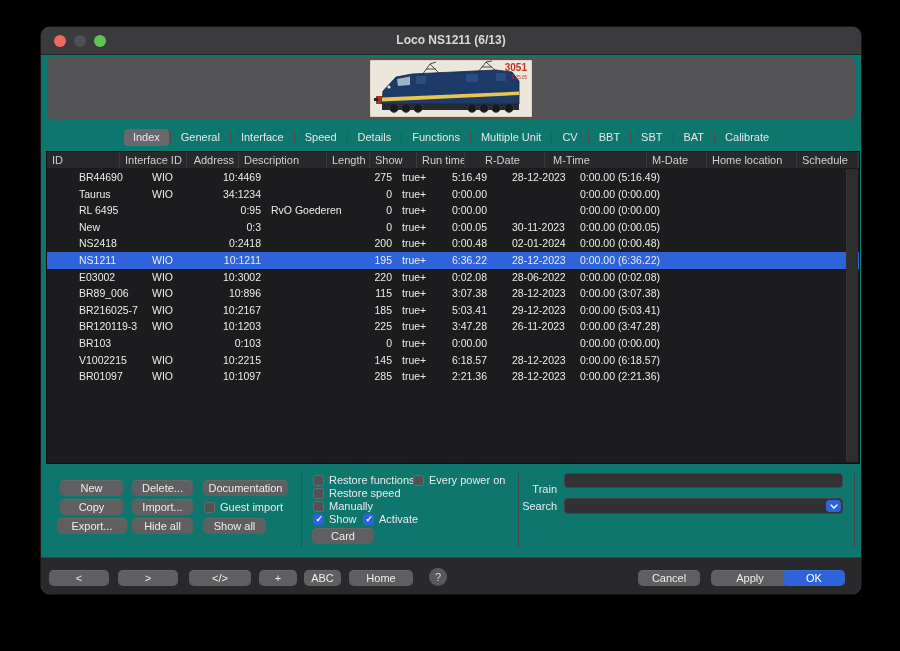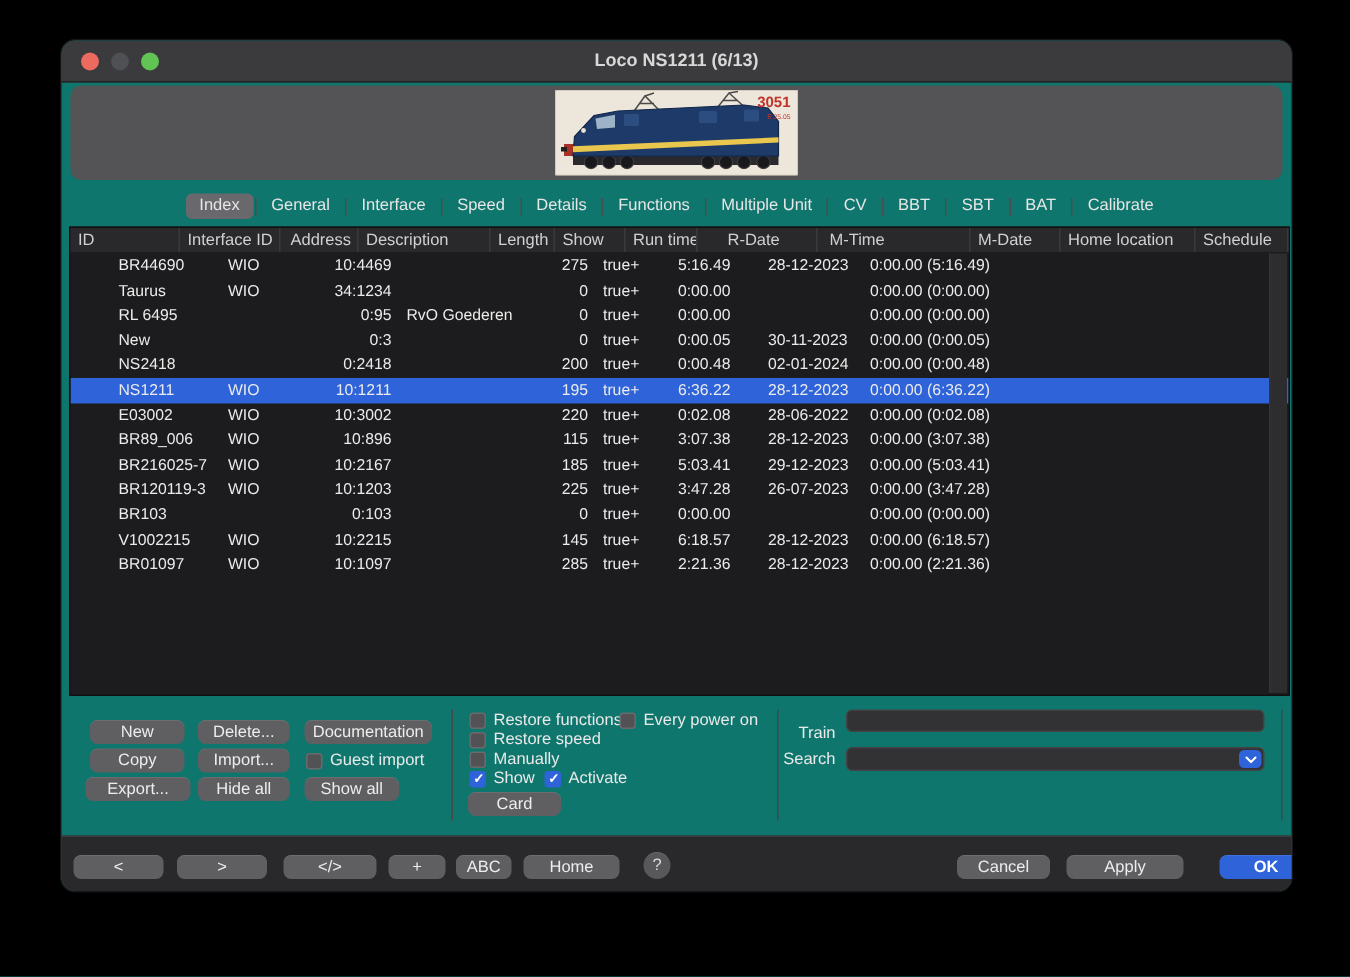--- a/index.html
+++ b/index.html
@@ -303,21 +303,21 @@
           <div class="td"></div>
         </div>
         <div class="trow">
           <div class="td">BR120119-3</div>
           <div class="td">WIO</div>
           <div class="td r">10:1203</div>
           <div class="td"></div>
           <div class="td r">225</div>
           <div class="td">true+</div>
           <div class="td r">3:47.28</div>
-          <div class="td">26-07-2023</div>
+          <div class="td">26-11-2023</div>
           <div class="td">0:00.00 (3:47.28)</div>
           <div class="td"></div>
           <div class="td"></div>
           <div class="td"></div>
         </div>
         <div class="trow">
           <div class="td">BR103</div>
           <div class="td"></div>
           <div class="td r">0:103</div>
           <div class="td"></div>
@@ -423,16 +423,16 @@
   <div class="footer">
     <button class="btn" style="left:8px;top:12px;width:60px;">&lt;</button>
     <button class="btn" style="left:77px;top:12px;width:60px;">&gt;</button>
     <button class="btn" style="left:148px;top:12px;width:62px;">&lt;/&gt;</button>
     <button class="btn" style="left:218px;top:12px;width:38px;">+</button>
     <button class="btn" style="left:263px;top:12px;width:37px;">ABC</button>
     <button class="btn" style="left:308px;top:12px;width:64px;">Home</button>
     <button class="help-btn">?</button>
     <button class="btn" style="left:597px;top:12px;width:62px;">Cancel</button>
     <button class="btn" style="left:670px;top:12px;width:78px;">Apply</button>
-    <button class="btn blue" style="left:772px;top:12px;width:62px;font-weight:bold;">OK</button>
+    <button class="btn blue" style="left:742px;top:12px;width:62px;">OK</button>
   </div>
 
 </div>
 
 </body></html>

